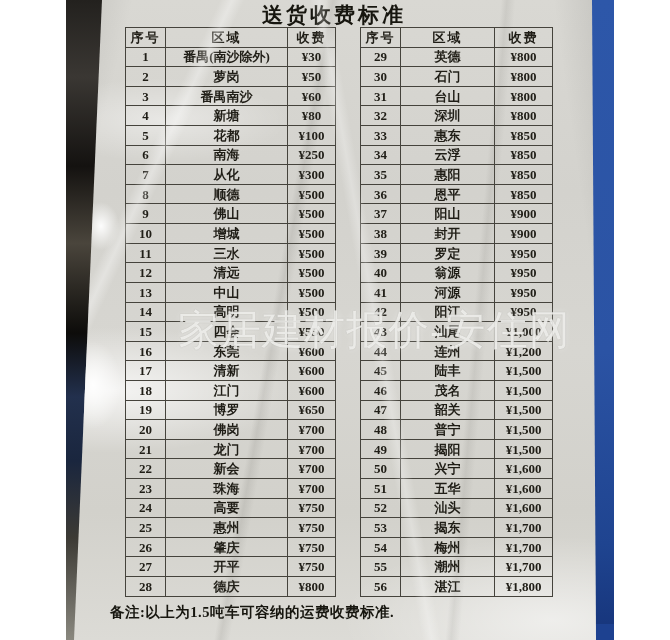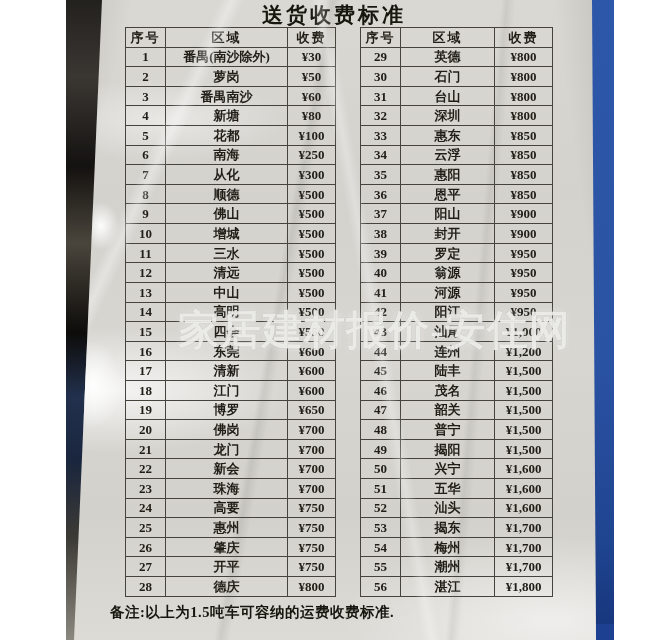--- a/index.html
+++ b/index.html
@@ -79,21 +79,21 @@
   .left  col.c-no { width: 40px; }  .left  col.c-region { width: 122px; } .left  col.c-fee { width: 48px; }
   .right col.c-no { width: 40px; }  .right col.c-region { width: 94px; }  .right col.c-fee { width: 58px; }
 
   .note {
     position: absolute; left: 38px; top: 603px;
     font-size: 14.5px; font-weight: bold; color: #17160f; letter-spacing: 0.5px;
   }
 
   .watermark {
     position: absolute; left: 178px; top: 308px; width: 380px;
-    font-size: 41px; font-weight: bold; line-height: 1.1;
+    font-size: 41px; font-weight: normal; line-height: 1.1;
     color: rgba(250, 250, 248, 0.80);
     text-shadow: 0 0 1px rgba(130,128,120,0.55), 0 0 6px rgba(255,255,255,0.35);
     letter-spacing: 1px; white-space: nowrap; pointer-events: none;
   }
 </style>
 </head>
 <body>
 
 <div class="scene">
 

